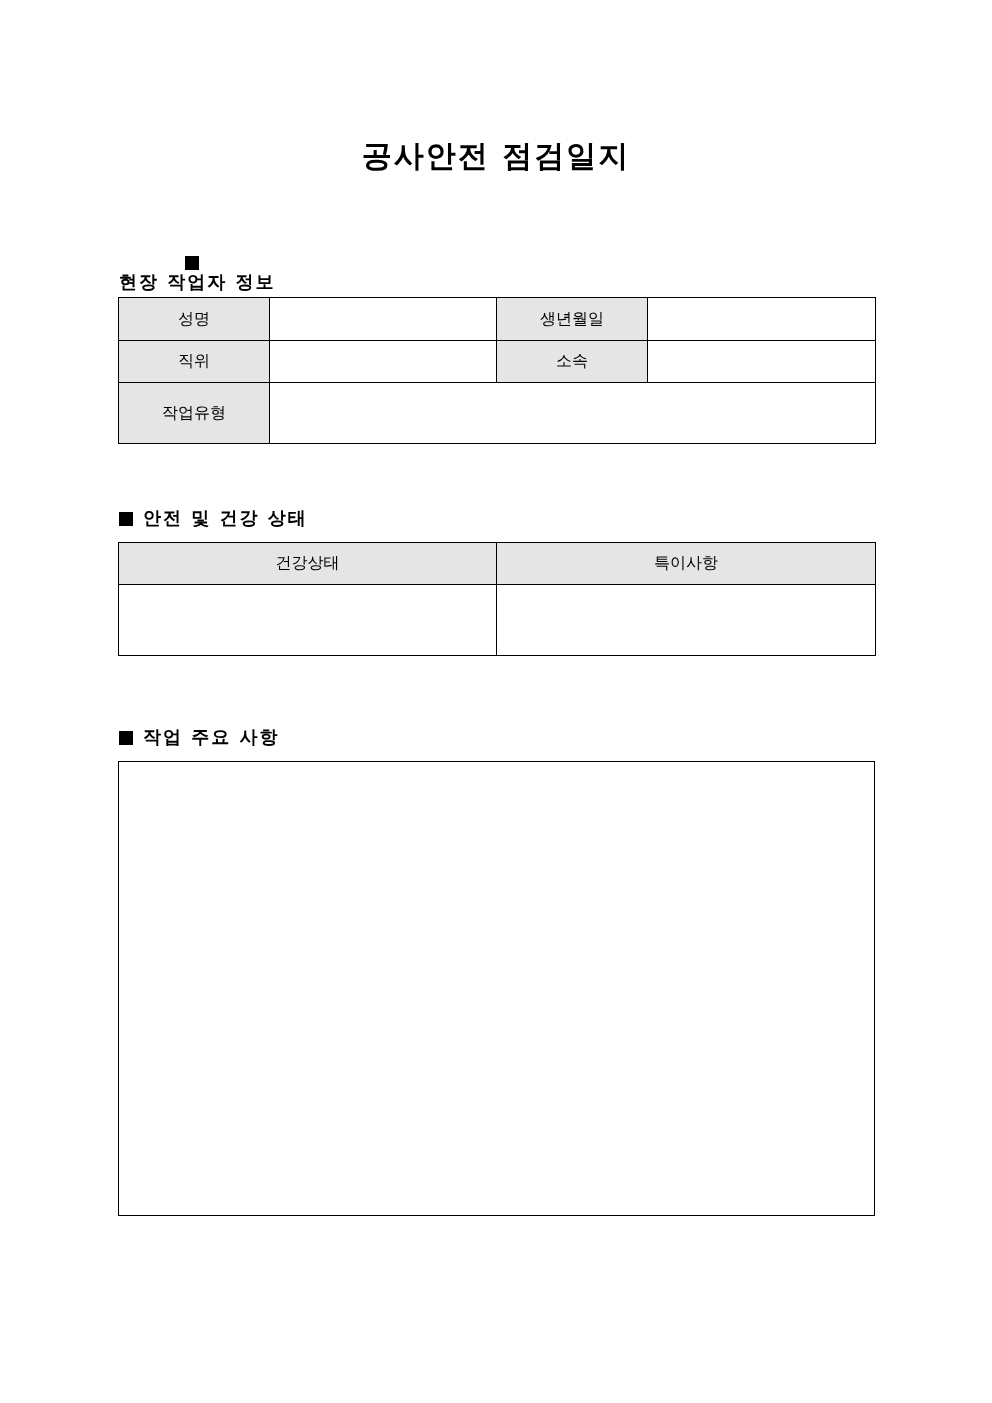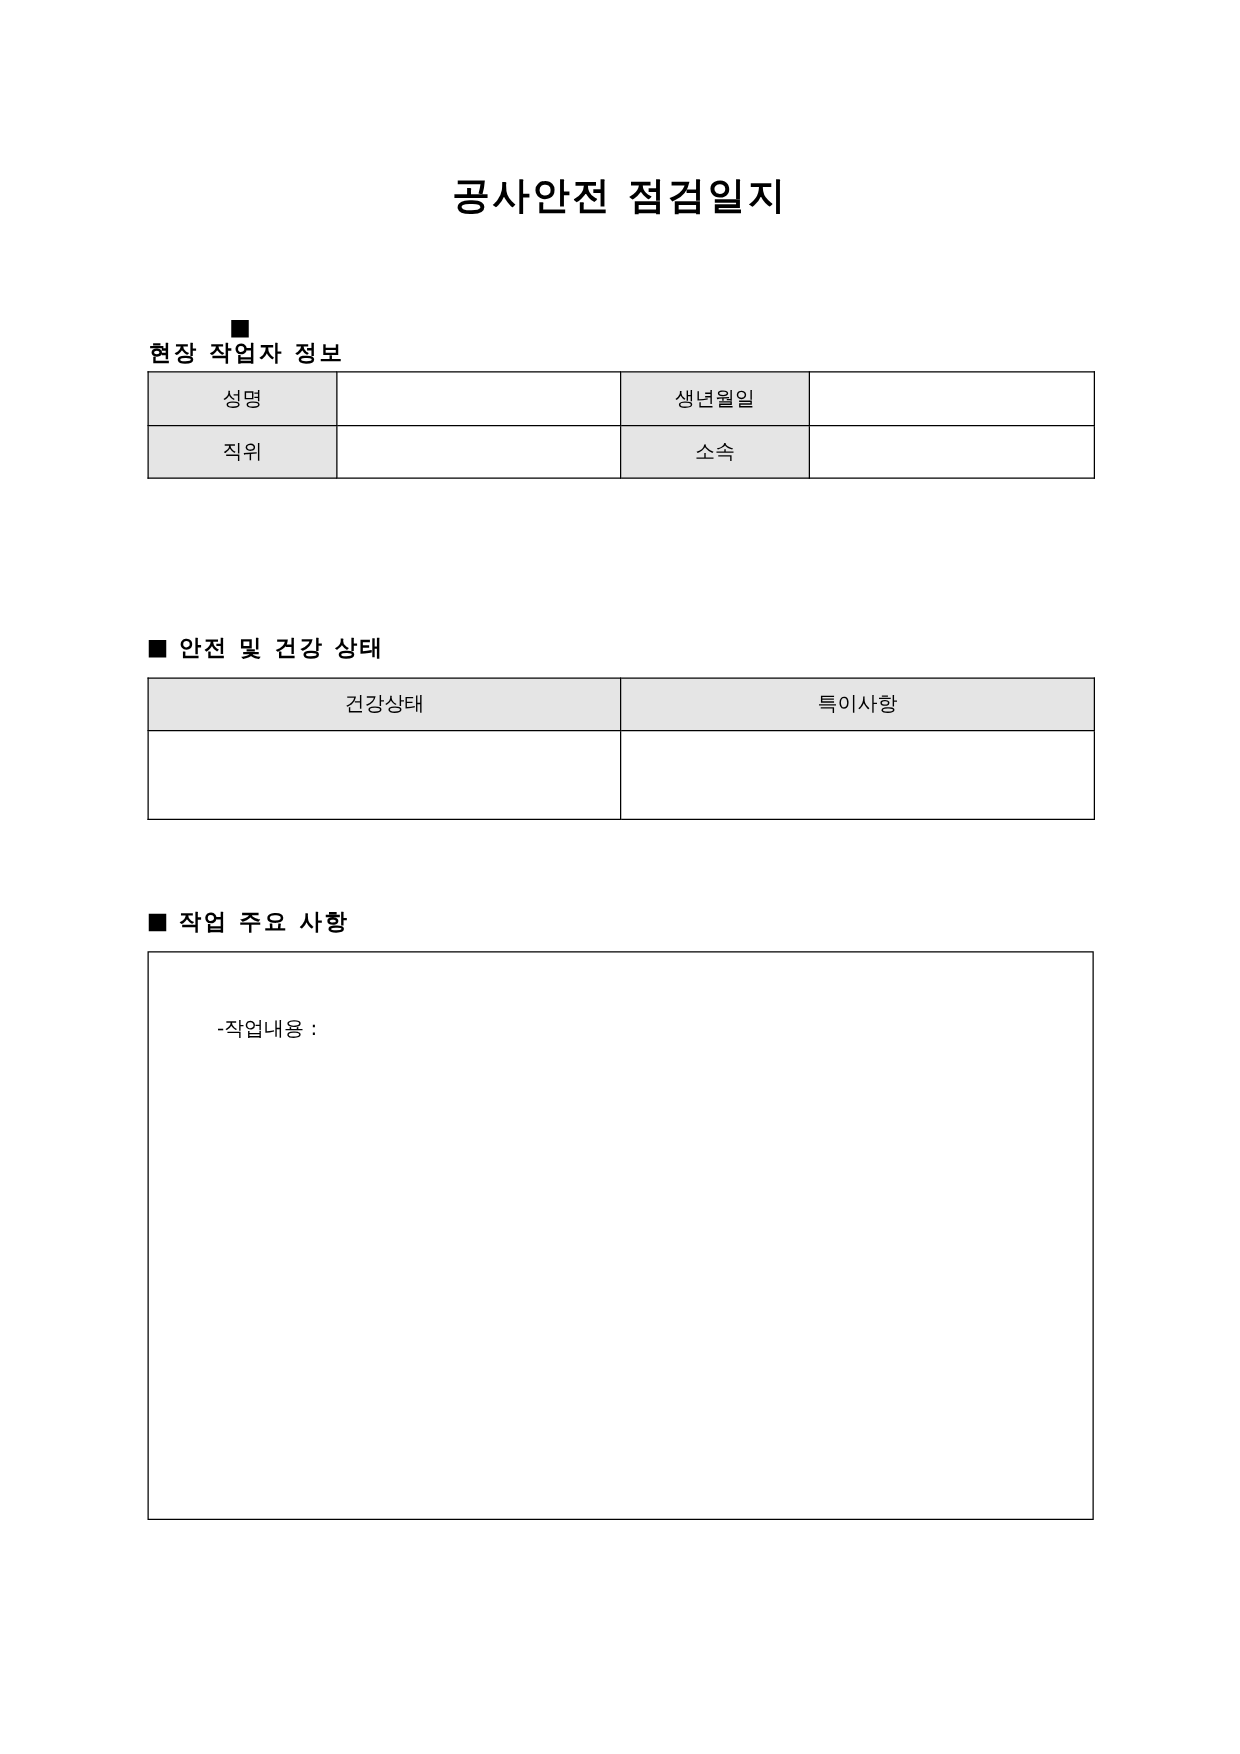--- a/index.html
+++ b/index.html
@@ -64,20 +64,24 @@
     <td class="value"></td>
     <td class="label">생년월일</td>
     <td class="value"></td>
   </tr>
   <tr style="height:42px;">
     <td class="label">직위</td>
     <td class="value"></td>
     <td class="label">소속</td>
     <td class="value"></td>
   </tr>
+  <tr style="height:61px;">
+    <td class="label">작업유형</td>
+    <td class="value" colspan="3"></td>
+  </tr>
 </tbody>
   </table>
 
 <div class="section-heading" style="top:506px;text-align:right;">
   <span class="sq"></span>
   <span>안전 및 건강 상태</span>
 </div>
 
 <table class="form" style="top:542px;">
   <colgroup>
@@ -96,18 +100,14 @@
 </tbody>
   </table>
 
 <div class="section-heading" style="top:725px;">
   <span class="sq"></span>
   <span>작업 주요 사항</span>
 </div>
 
 <div class="notes-box">
   <div class="notes-lines">
-    <div class="notes-line">
-      <span>-작업내용 :</span>
-      <span></span>
-    </div>
   </div>
 </div>
 
 </body></html>

